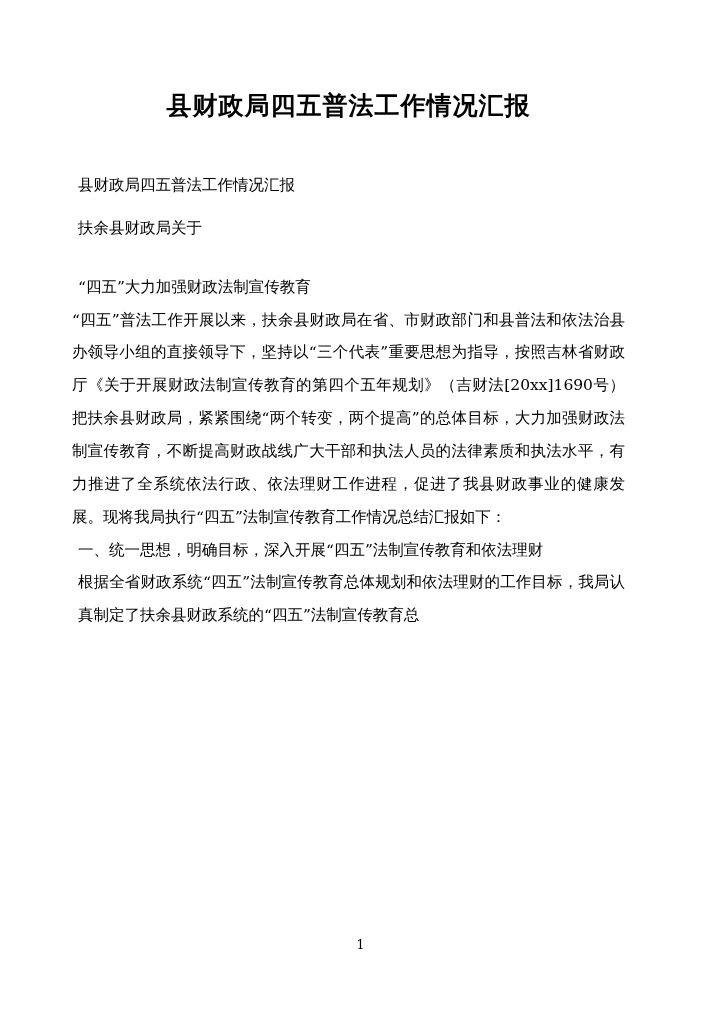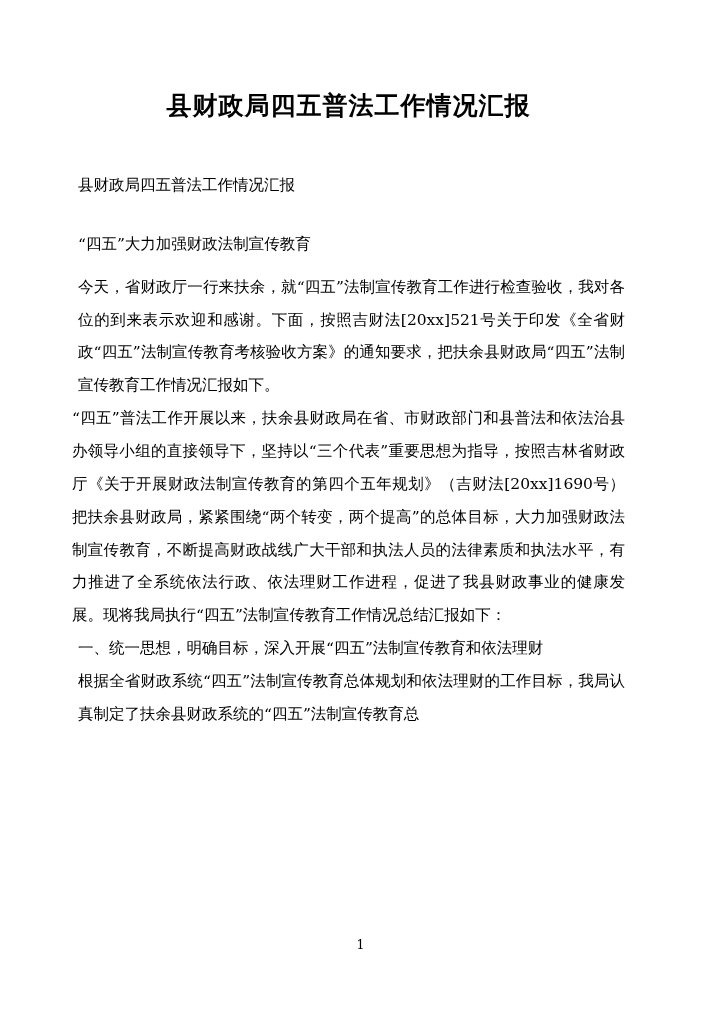--- a/index.html
+++ b/index.html
@@ -62,22 +62,22 @@
 </style>
 </head>
 <body>
 
 <div class="page">
 
   <h1 class="doc-title">县财政局四五普法工作情况汇报</h1>
 
   <div class="body-block">
     <p class="para indent1 gap-med">县财政局四五普法工作情况汇报</p>
+    <p class="para indent1 gap-small">扶余县财政局关于</p>
     <p class="para indent1 gap-med">“四五”大力加强财政法制宣传教育</p>
-    <p class="para indent1 gap-small">今天，省财政厅一行来扶余，就“四五”法制宣传教育工作进行检查验收，我对各位的到来表示欢迎和感谢。下面，按照吉财法[20xx]521号关于印发《全省财政“四五”法制宣传教育考核验收方案》的通知要求，把扶余县财政局“四五”法制宣传教育工作情况汇报如下。</p>
     <p class="para">“四五”普法工作开展以来，扶余县财政局在省、市财政部门和县普法和依法治县办领导小组的直接领导下，坚持以“三个代表”重要思想为指导，按照吉林省财政厅《关于开展财政法制宣传教育的第四个五年规划》（吉财法[20xx]1690号）把扶余县财政局，紧紧围绕“两个转变，两个提高”的总体目标，大力加强财政法制宣传教育，不断提高财政战线广大干部和执法人员的法律素质和执法水平，有力推进了全系统依法行政、依法理财工作进程，促进了我县财政事业的健康发展。现将我局执行“四五”法制宣传教育工作情况总结汇报如下：</p>
     <p class="para indent1">一、统一思想，明确目标，深入开展“四五”法制宣传教育和依法理财</p>
     <p class="para indent1">根据全省财政系统“四五”法制宣传教育总体规划和依法理财的工作目标，我局认真制定了扶余县财政系统的“四五”法制宣传教育总</p>
   </div>
 
   <div class="page-number">1</div>
 
 </div>
 
 </body></html>

